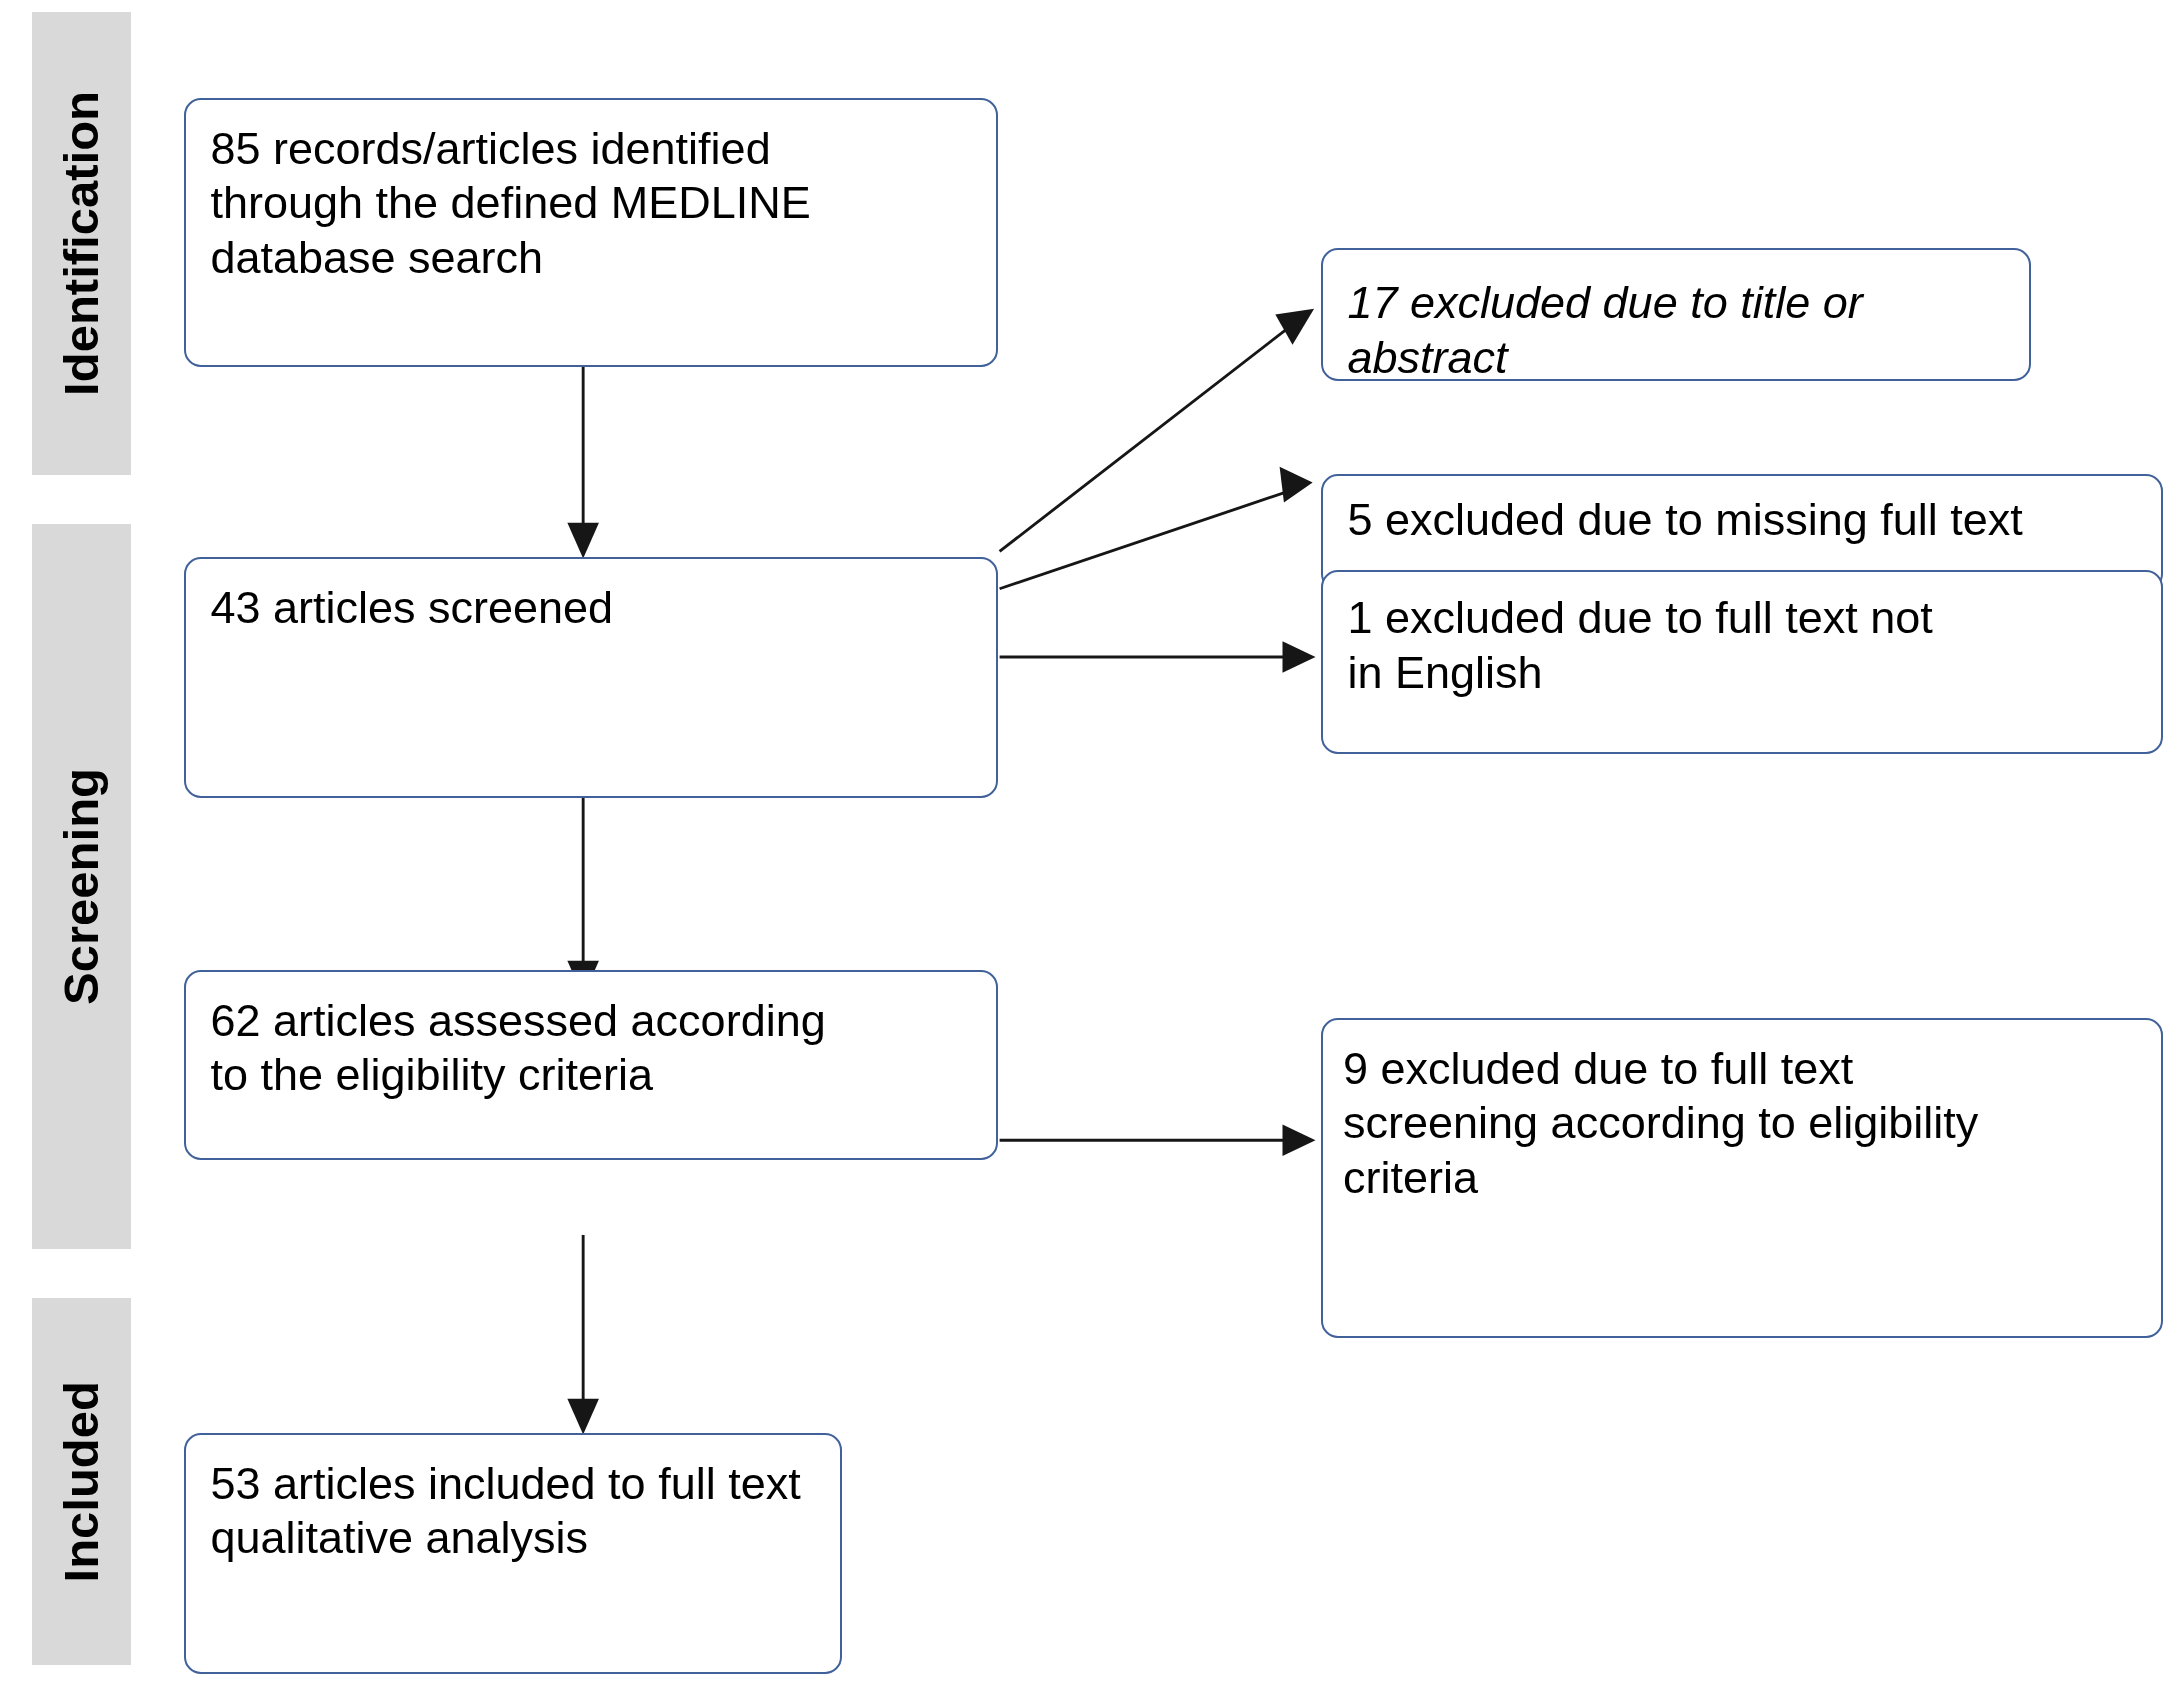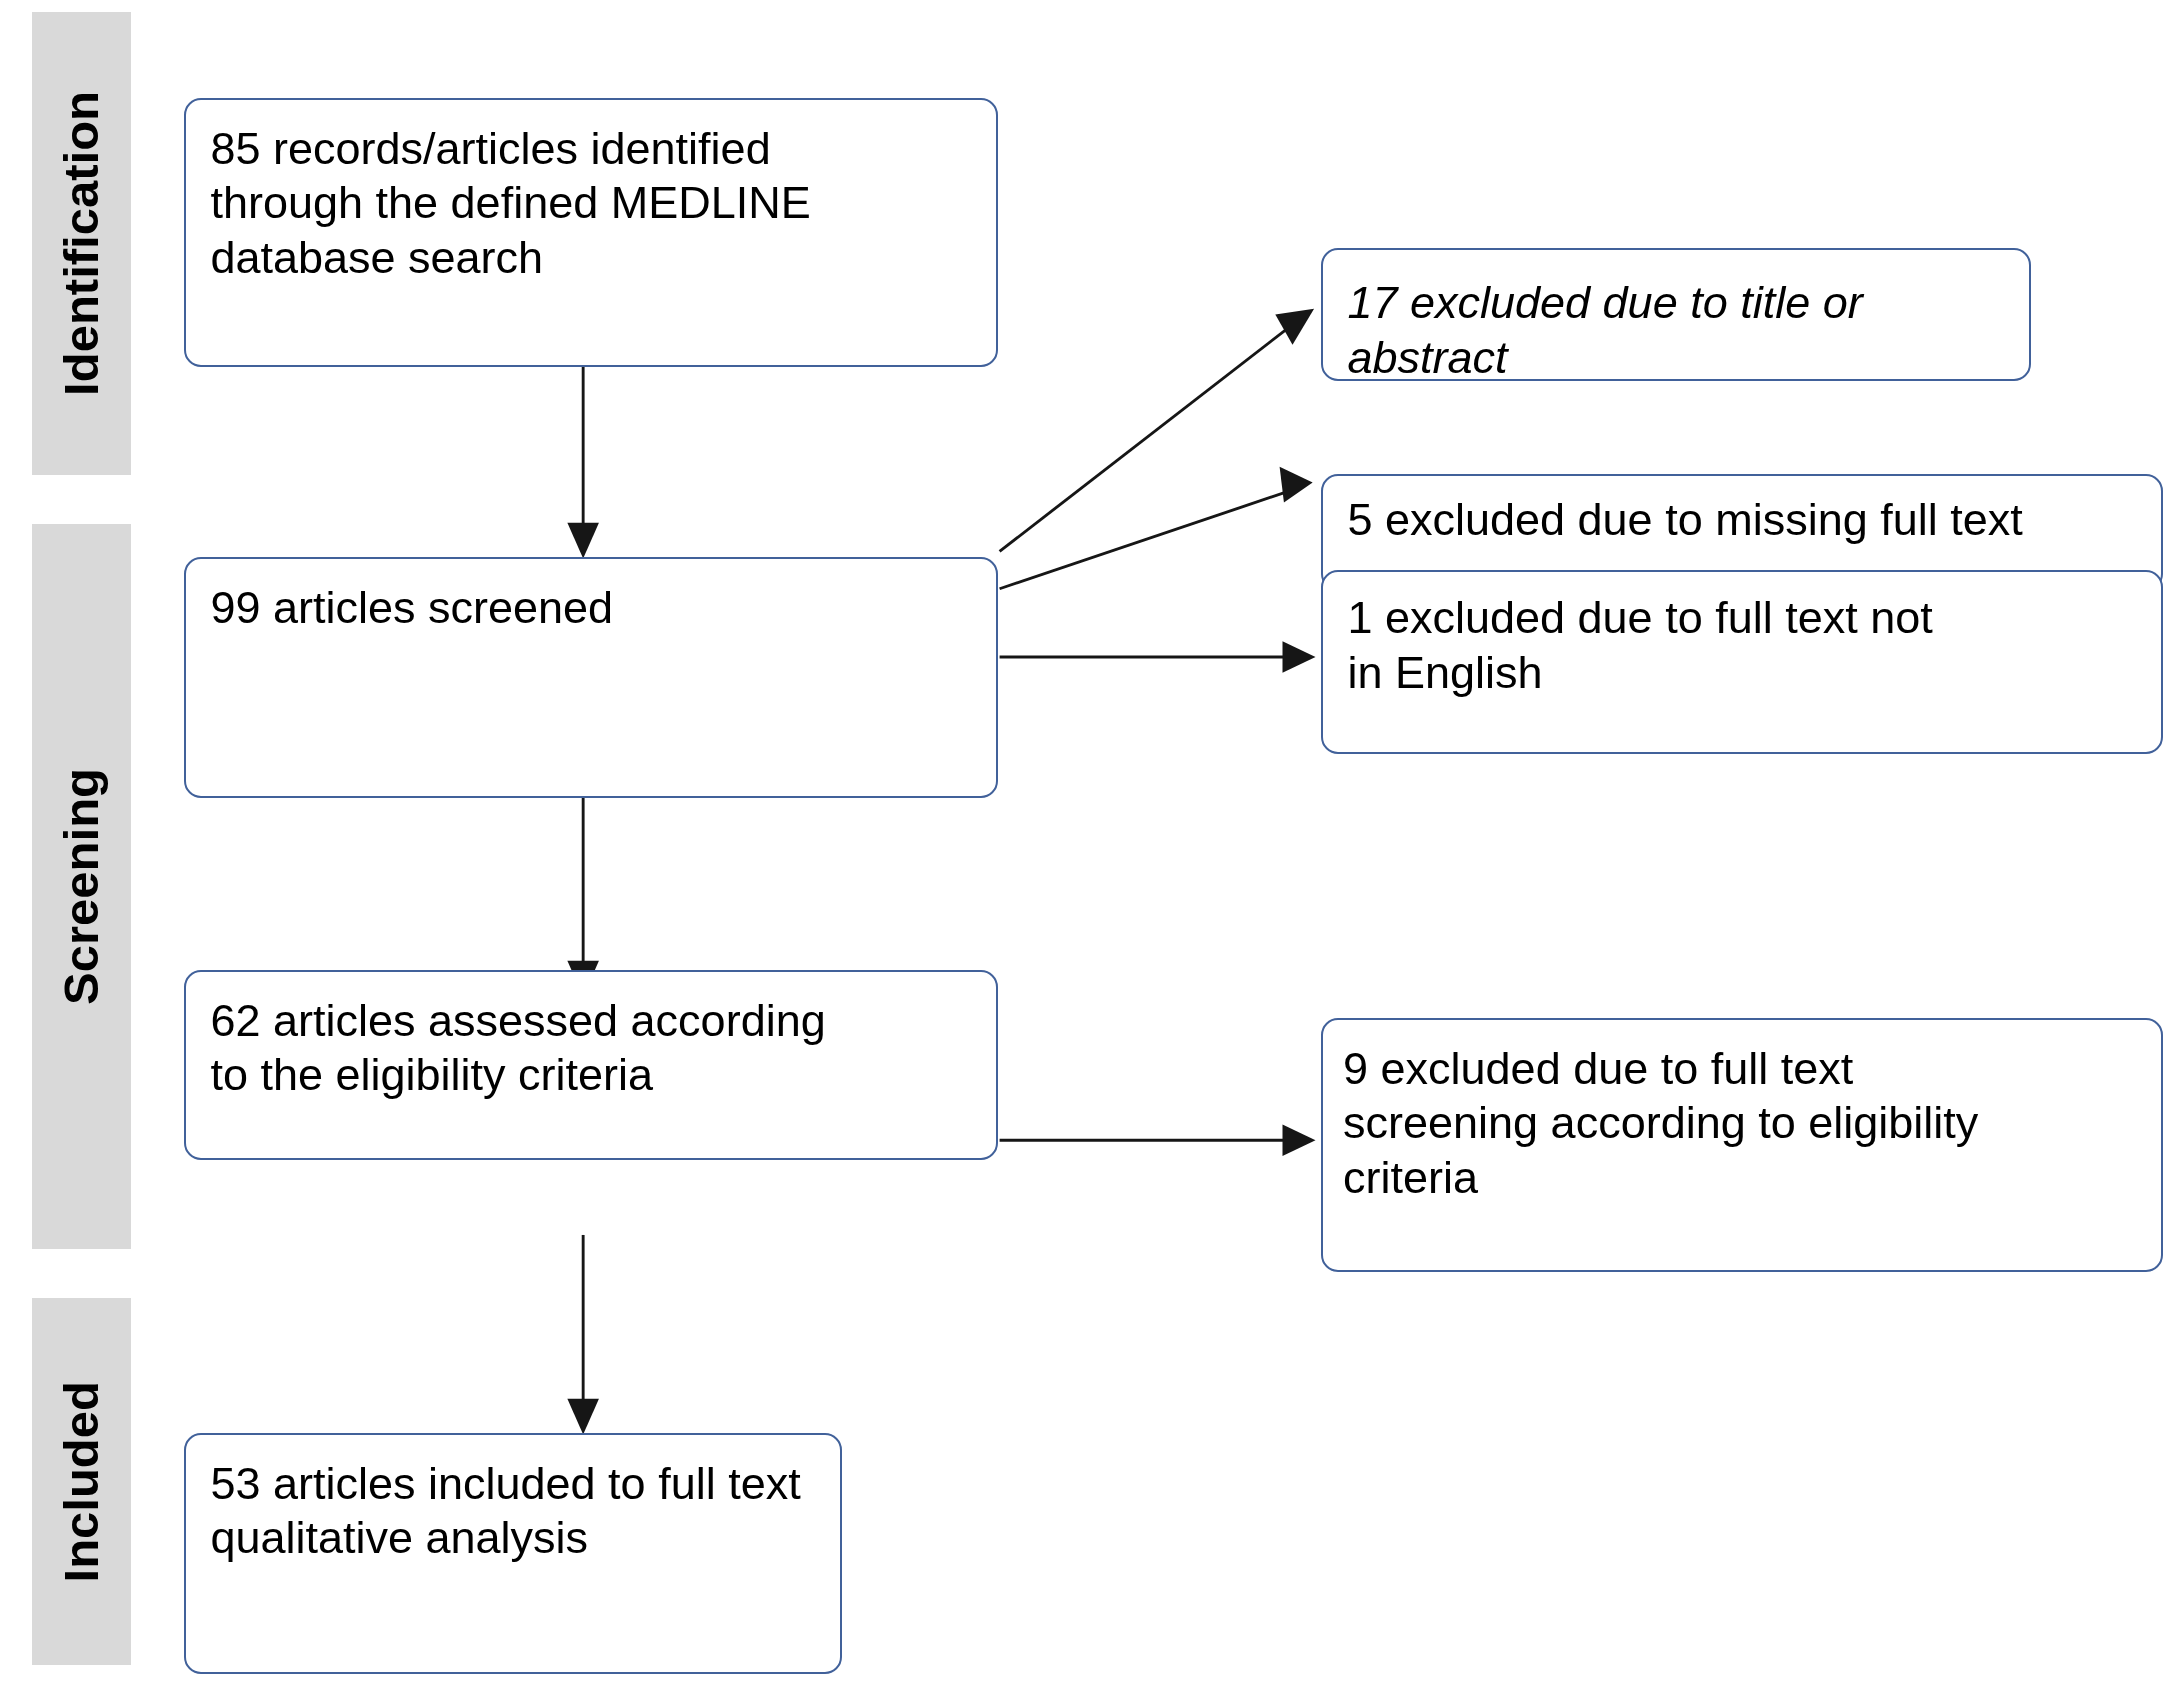--- a/index.html
+++ b/index.html
@@ -59,21 +59,21 @@
   
   #box-identified { left: 184px; top: 98px;  width: 814px; height: 269px; }
   #box-screened   { left: 184px; top: 557px;  width: 814px; height: 241px; }
   #box-assessed   { left: 184px; top: 970px; width: 814px; height: 190px; }
   #box-included   { left: 184px; top: 1433px; width: 658px; height: 241px; }
 
   
   #box-excl-title   { left: 1321px; top: 248px;  width: 710px; height: 133px; padding-top: 26px; font-style: italic; }
   #box-excl-missing { left: 1321px; top: 431px;  width: 842px; height: 117px; padding-top: 17px; margin-top: 43px; }
   #box-excl-english { left: 1321px; top: 570px;  width: 842px; height: 184px; padding-top: 18.7px; }
-  #box-excl-elig    { left: 1321px; top: 1018px; width: 842px; height: 254px; padding-top: 21.5px; padding-left: 20px; }
+  #box-excl-elig    { left: 1321px; top: 1018px; width: 842px; height: 320px; padding-top: 21.5px; padding-left: 20px; }
 
   
   #connectors {
     position: absolute;
     left: 0; top: 0;
     width: 2183px;
     height: 1683px;
     pointer-events: none;
   }
   #connectors line, #connectors path {
@@ -138,21 +138,21 @@
     </g>
   </svg>
 
   <div class="flow-box" id="box-identified">
     <span class="box-text">85 records/articles identified
 through the defined MEDLINE
 database search</span>
   </div>
 
   <div class="flow-box" id="box-screened">
-    <span class="box-text">99 articles screened</span>
+    <span class="box-text">43 articles screened</span>
   </div>
 
   <div class="flow-box" id="box-assessed">
     <span class="box-text">62 articles assessed according
 to the eligibility criteria</span>
   </div>
 
   <div class="flow-box" id="box-included">
     <span class="box-text">53 articles included to full text
 qualitative analysis</span>

